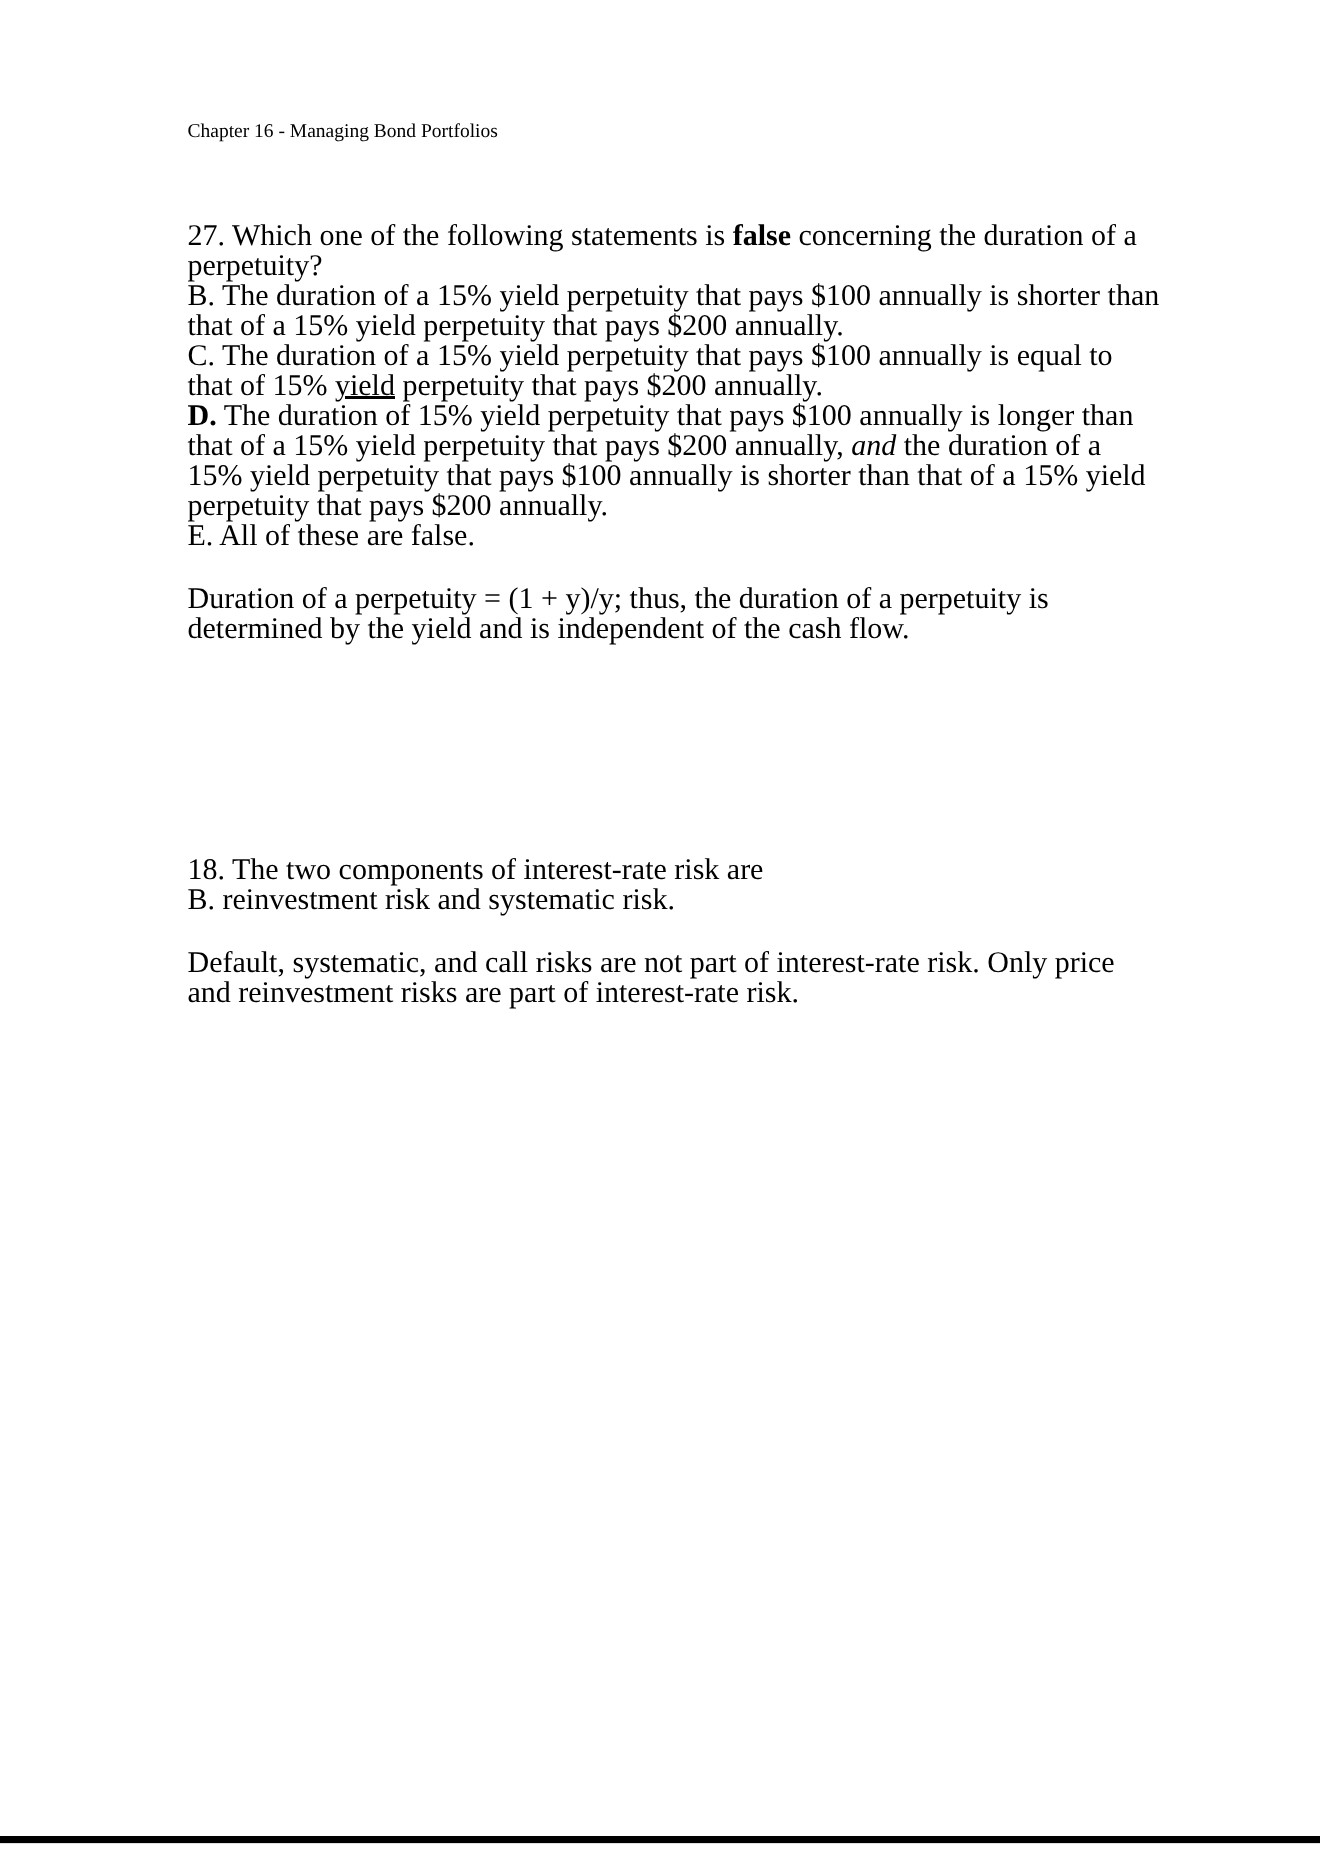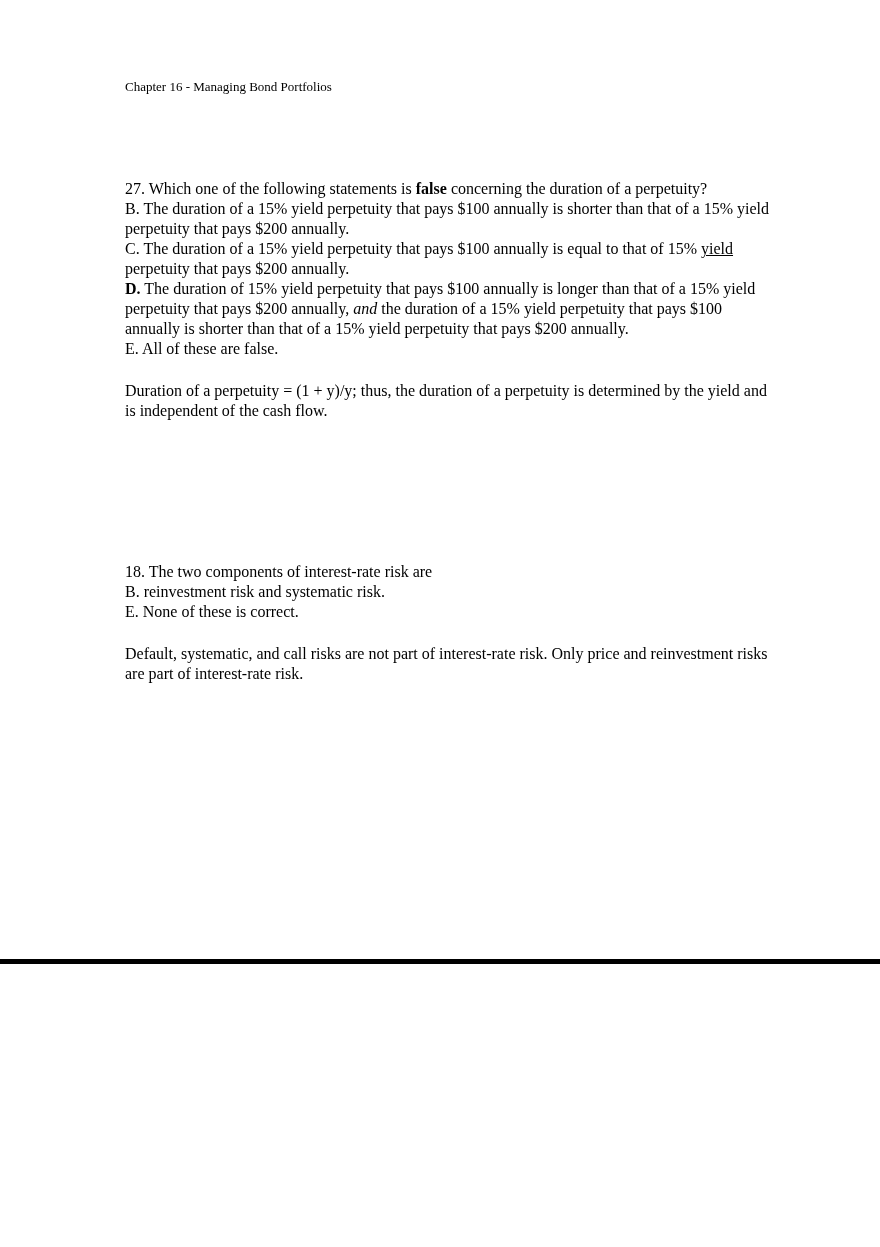--- a/index.html
+++ b/index.html
@@ -3,42 +3,41 @@
 <meta charset="utf-8">
 <style>
   html, body {
     margin: 0;
     padding: 0;
     background: #ffffff;
   }
   .page {
     position: relative;
     width: 880px;
-    height: 964px;
+    height: 1229px;
     background: #ffffff;
     color: #000000;
     font-family: "Liberation Serif", serif;
     overflow: hidden;
   }
   .chapter-header {
     position: absolute;
     left: 125px;
     top: 79px;
     font-size: 13px;
     line-height: 15px;
     white-space: nowrap;
   }
   .content {
     position: absolute;
     left: 125px;
     top: 147px;
     width: 650px;
-    font-size: 16px;
+    font-size: 20px;
     line-height: 20px;
-    margin-top: 32px;
   }
   .question p {
     margin: 0;
     padding: 0;
   }
   .question p.explanation {
     margin-top: 22px;
     font-family: Liberation Serif, serif;
   }
   .question.q-1 {
@@ -67,19 +66,18 @@
         <p class="stem"><span class="">27. Which one of the following statements is </span><span class=" seg-b">false</span><span class=""> concerning the duration of a perpetuity?</span></p>
         <p class="option"><span class="">B. The duration of a 15% yield perpetuity that pays $100 annually is shorter than that of a 15% yield perpetuity that pays $200 annually.</span></p>
         <p class="option"><span class="">C. The duration of a 15% yield perpetuity that pays $100 annually is equal to that of 15% </span><span class=" seg-u">yield</span><span class=""> perpetuity that pays $200 annually.</span></p>
         <p class="option"><span class=" seg-b">D.</span><span class=""> The duration of 15% yield perpetuity that pays $100 annually is longer than that of a 15% yield perpetuity that pays $200 annually, </span><span class=" seg-i">and</span><span class=""> the duration of a 15% yield perpetuity that pays $100 annually is shorter than that of a 15% yield perpetuity that pays $200 annually.</span></p>
         <p class="option"><span class="">E. All of these are false.</span></p>
         <p class="explanation"><span class="">Duration of a perpetuity = (1 + y)/y; thus, the duration of a perpetuity is determined by the yield and is independent of the cash flow.</span></p>
       </div>
       <div class="question q-1">
         <p class="stem"><span class="">18. The two components of interest-rate risk are</span></p>
         <p class="option"><span class="">B. reinvestment risk and systematic risk.</span></p>
-        <p class="option"><span class="">E. None of these is correct.</span></p>
         <p class="explanation"><span class="">Default, systematic, and call risks are not part of interest-rate risk. Only price and reinvestment risks are part of interest-rate risk.</span></p>
       </div>
     </div>
 
   <div class="bottom-edge"></div>
 </div>
 
 </body></html>

